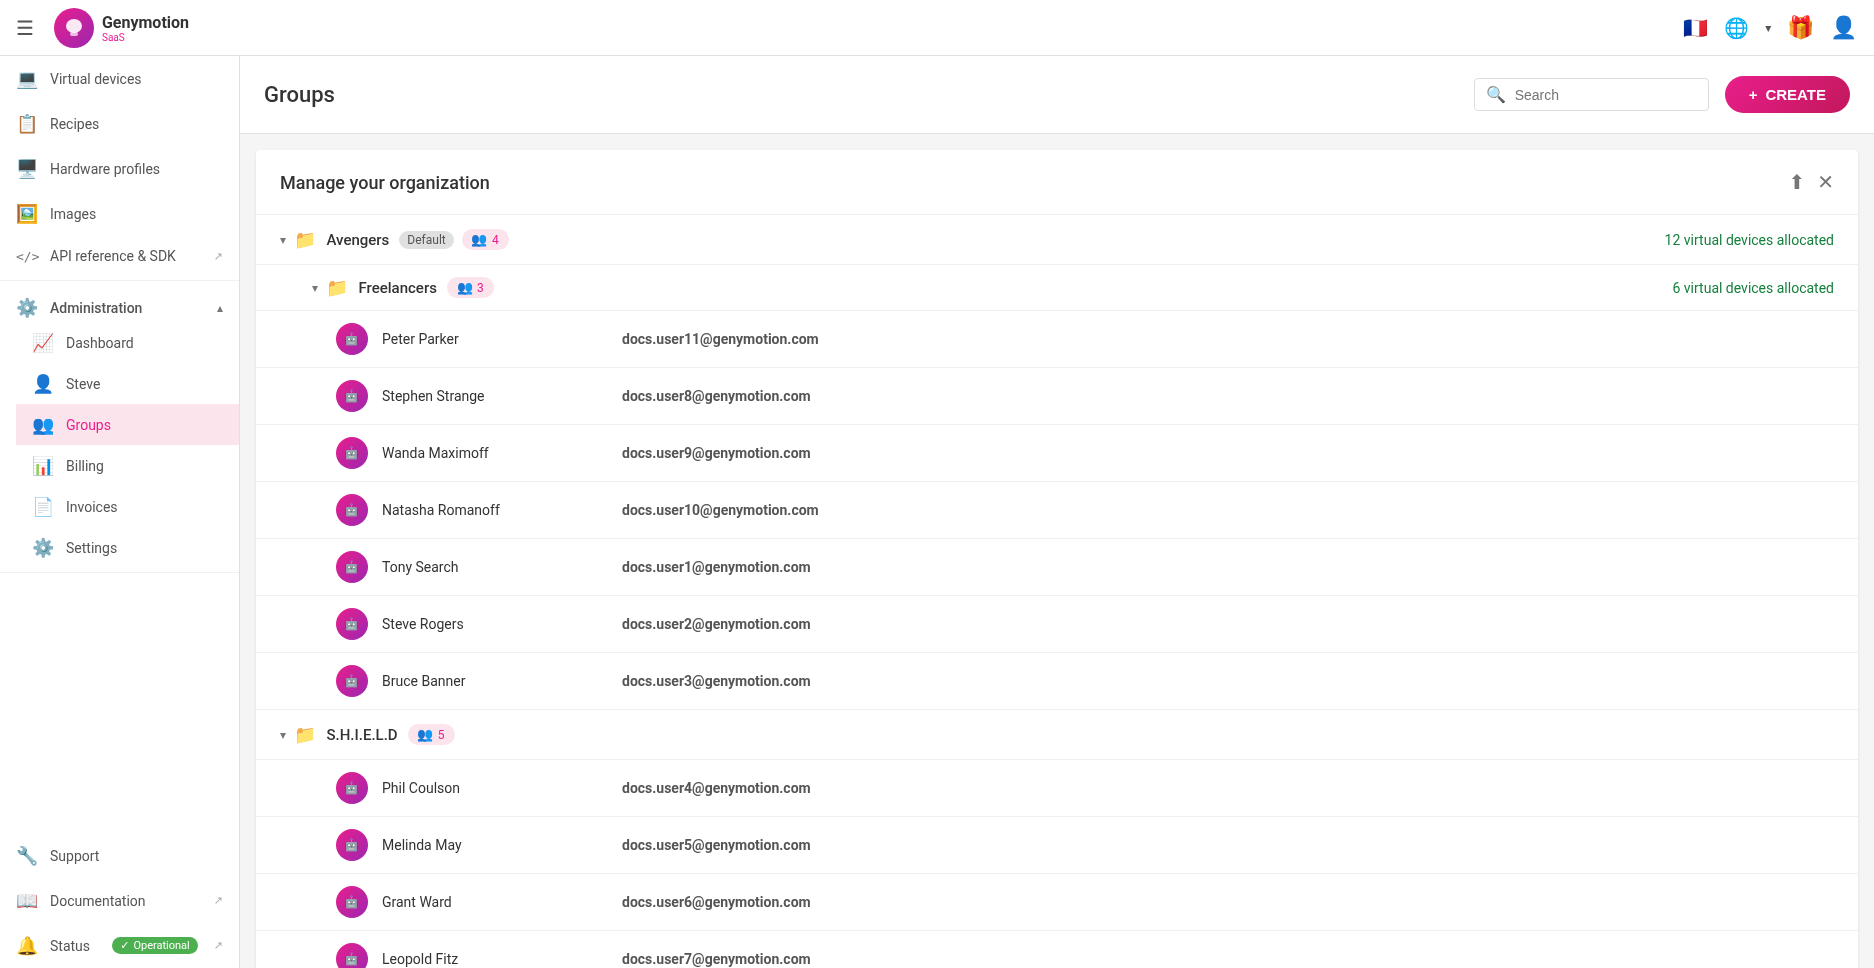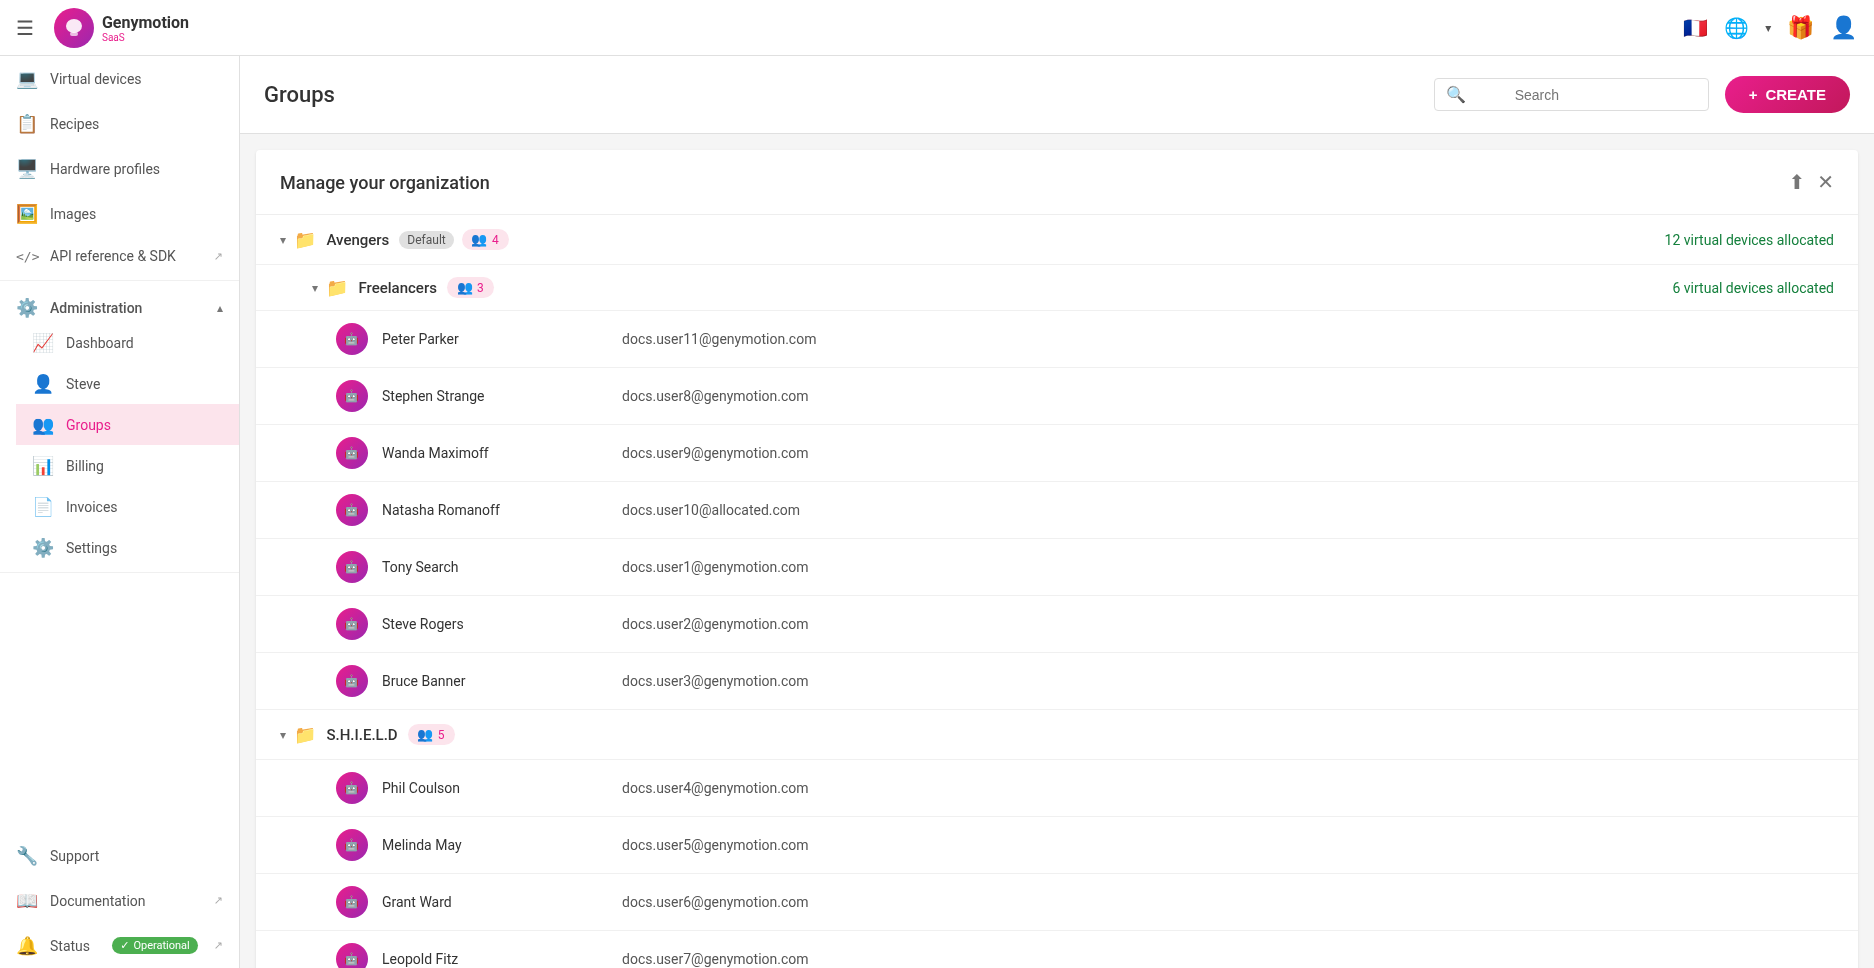--- a/index.html
+++ b/index.html
@@ -92,21 +92,21 @@
     .page-title { font-size: 22px; font-weight: 500; color: #333; flex: 1; }
     .search-box {
       display: flex; align-items: center;
       border: 1px solid #ddd; border-radius: 4px;
       padding: 6px 12px; gap: 8px;
       background: #fff; margin-right: 16px;
       min-width: 220px;
     }
     .search-box input {
       border: none; outline: none;
-      font-size: 14px; color: #555; background: transparent; width: 100%; margin-left: 40px;
+      font-size: 14px; color: #555; background: transparent; width: 100%;
     }
     .search-icon-text { color: #aaa; font-size: 16px; }
     .create-btn {
       background: linear-gradient(135deg, #e91e8c, #c2185b);
       color: white;
       border: none;
       border-radius: 24px;
       padding: 10px 24px;
       font-size: 15px;
       font-weight: 600;
@@ -173,21 +173,21 @@
       border-bottom: 1px solid #f0f0f0;
     }
     .member-avatar {
       width: 32px; height: 32px; border-radius: 50%;
       background: linear-gradient(135deg, #e91e8c, #9c27b0);
       display: flex; align-items: center; justify-content: center;
       color: white; font-size: 12px; margin-right: 14px;
       flex-shrink: 0;
     }
     .member-name { font-size: 14px; color: #333; min-width: 180px; }
-    .member-email { font-size: 14px; color: #555; margin-left: 60px; }
+    .member-email { font-size: 14px; color: #555; margin-left: 60px; font-weight: bold; }
 
     .chevron-down::before { content: '▾'; }
 
     
     .sidebar-bottom { margin-top: auto; padding: 0; }
     .status-badge {
       background: #4caf50; color: white;
       padding: 2px 8px; border-radius: 12px; font-size: 11px;
       display: flex; align-items: center; gap: 4px;
     }
@@ -381,21 +381,21 @@
           </div>
           <span class="member-name">Wanda Maximoff</span>
           <span class="member-email">docs.user9@genymotion.com</span>
         </div>
 
         <div class="member-row" style="padding-left:80px;">
           <div class="member-avatar">
             <span>🤖</span>
           </div>
           <span class="member-name">Natasha Romanoff</span>
-          <span class="member-email">docs.user10@allocated.com</span>
+          <span class="member-email">docs.user10@genymotion.com</span>
         </div>
 
         <div class="member-row" style="padding-left:80px;">
           <div class="member-avatar">
             <span>🤖</span>
           </div>
           <span class="member-name">Tony Search</span>
           <span class="member-email">docs.user1@genymotion.com</span>
         </div>
 

